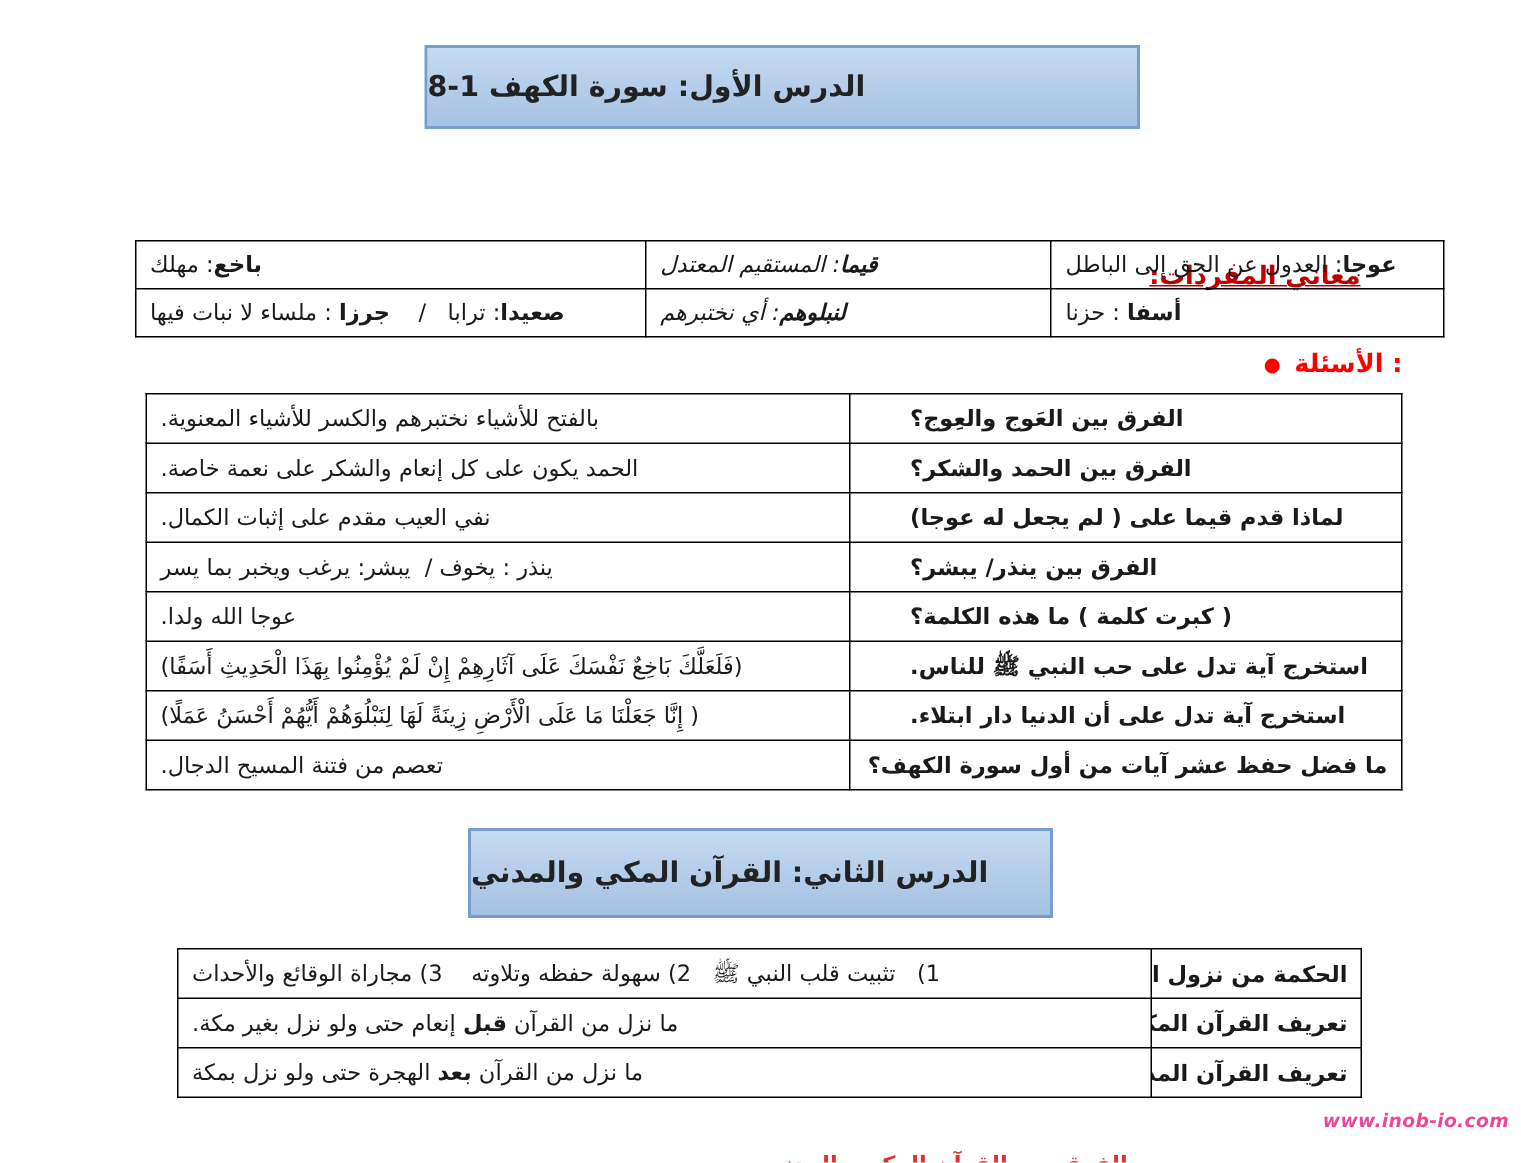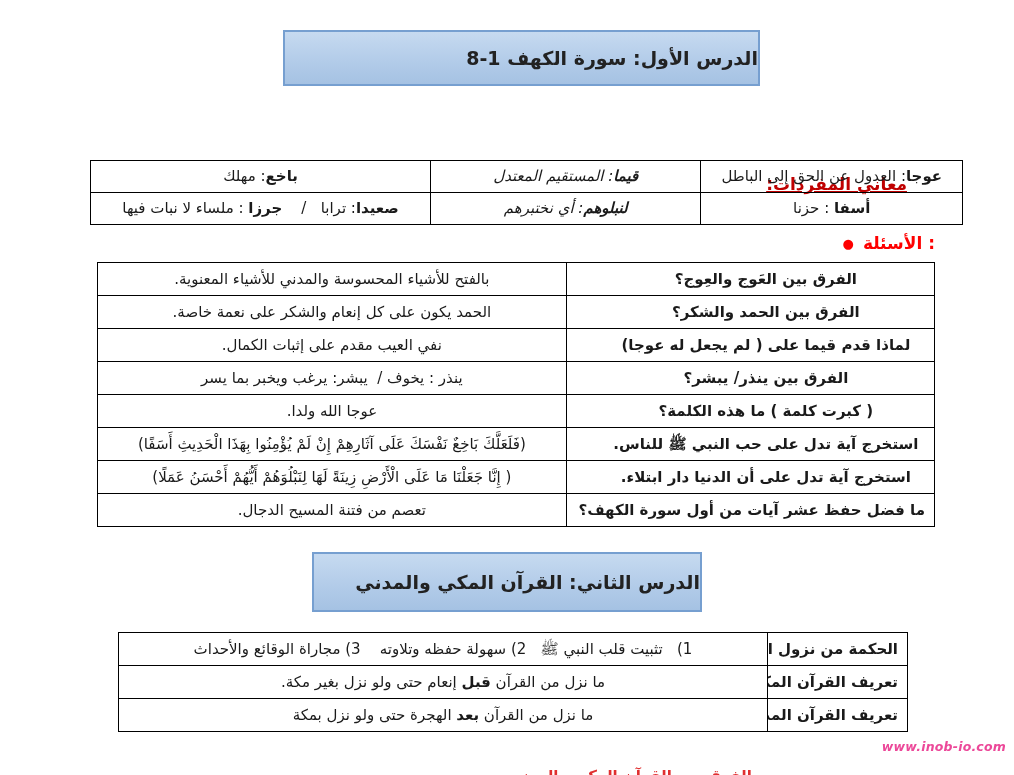--- a/index.html
+++ b/index.html
@@ -8,21 +8,21 @@
     width:1014px; height:775px; position:relative; overflow:hidden;
     font-family:"DejaVu Sans", sans-serif;
     color:#1a1a1a; direction:rtl;
   }
   .abs { position:absolute; }
 
   
   .lesson-box {
     background:linear-gradient(180deg,#c6daf0 0%,#b3cce9 55%,#a5c2e3 100%);
     border:2px solid #769fd0;
-    display:flex; align-items:center; justify-content:flex-start;
+    display:flex; align-items:center; justify-content:flex-end;
     font-size:19px; font-weight:bold; color:#222;
   }
   #lesson1-box { left:283px; top:30px; width:477px; height:56px; }
   #lesson2-box { left:312px; top:552px; width:390px; height:60px; }
 
   
   .red-heading {
     color:#c00000; font-weight:bold; font-size:17px;
     text-decoration:underline;
   }
@@ -30,21 +30,21 @@
   #questions-line { top:233px; right:79px; display:flex; align-items:center; gap:9px; direction:ltr; }
   #questions-line .bullet { color:#fe0000; font-size:13px; line-height:1; }
   #questions-line .label { color:#fe0000; font-weight:bold; font-size:17px; text-decoration:none; }
 
   
   table { border-collapse:collapse; table-layout:fixed; }
   td {
     border:1.6px solid #000;
     padding:3px 9px;
     font-size:15px; line-height:1.25;
-    text-align:center; vertical-align:middle;
+    text-align:left; vertical-align:middle;
     overflow:hidden; white-space:nowrap;
   }
 
   #vocab-table { left:90px; top:160px; width:873px; }
   #vocab-table td { height:32px; }
   #vocab-table .c0 { width:30%; }
   #vocab-table .c1 { width:31%;font-style:italic; }
   #vocab-table .c2 { width:39%; }
 
   #qa-table { left:97px; top:262px; width:838px; }
@@ -94,21 +94,21 @@
 
 <div class="abs" id="questions-line">
   <span class="bullet">●</span>
   <span class="label">الأسئلة :</span>
 </div>
 
 <table class="abs" id="qa-table">
   <tbody>
       <tr>
         <td class="q-cell">الفرق بين العَوج والعِوج؟</td>
-        <td class="a-cell">بالفتح للأشياء المحسوسة والمدني للأشياء المعنوية.</td>
+        <td class="a-cell">بالفتح للأشياء نختبرهم والكسر للأشياء المعنوية.</td>
       </tr>
       <tr>
         <td class="q-cell">الفرق بين الحمد والشكر؟</td>
         <td class="a-cell">الحمد يكون على كل إنعام والشكر على نعمة خاصة.</td>
       </tr>
       <tr>
         <td class="q-cell">لماذا قدم قيما على ( لم يجعل له عوجا)</td>
         <td class="a-cell">نفي العيب مقدم على إثبات الكمال.</td>
       </tr>
       <tr>

